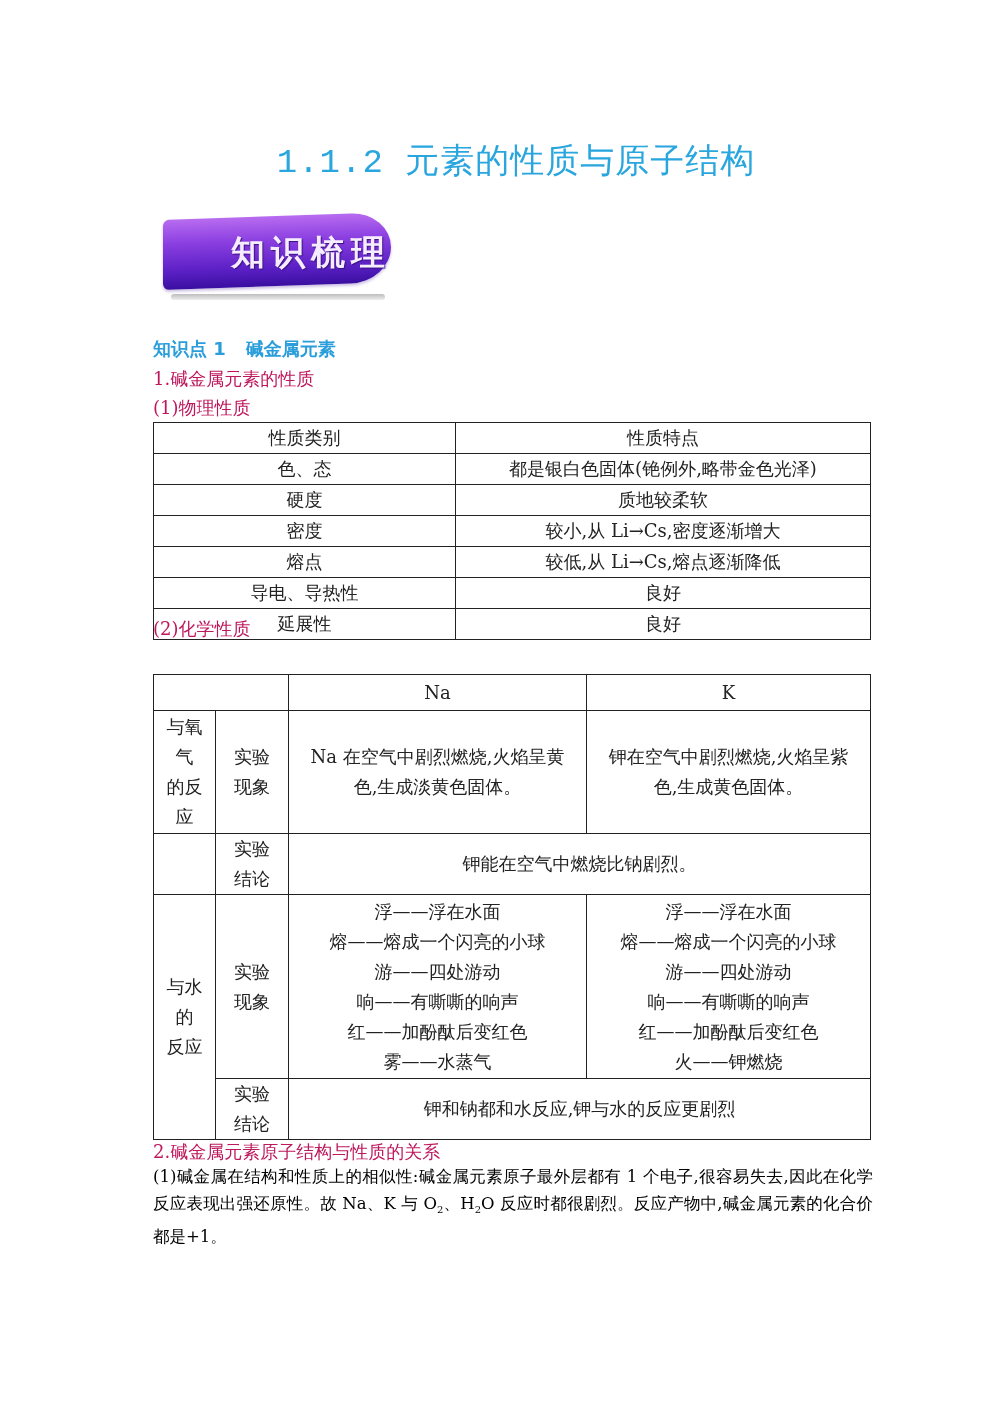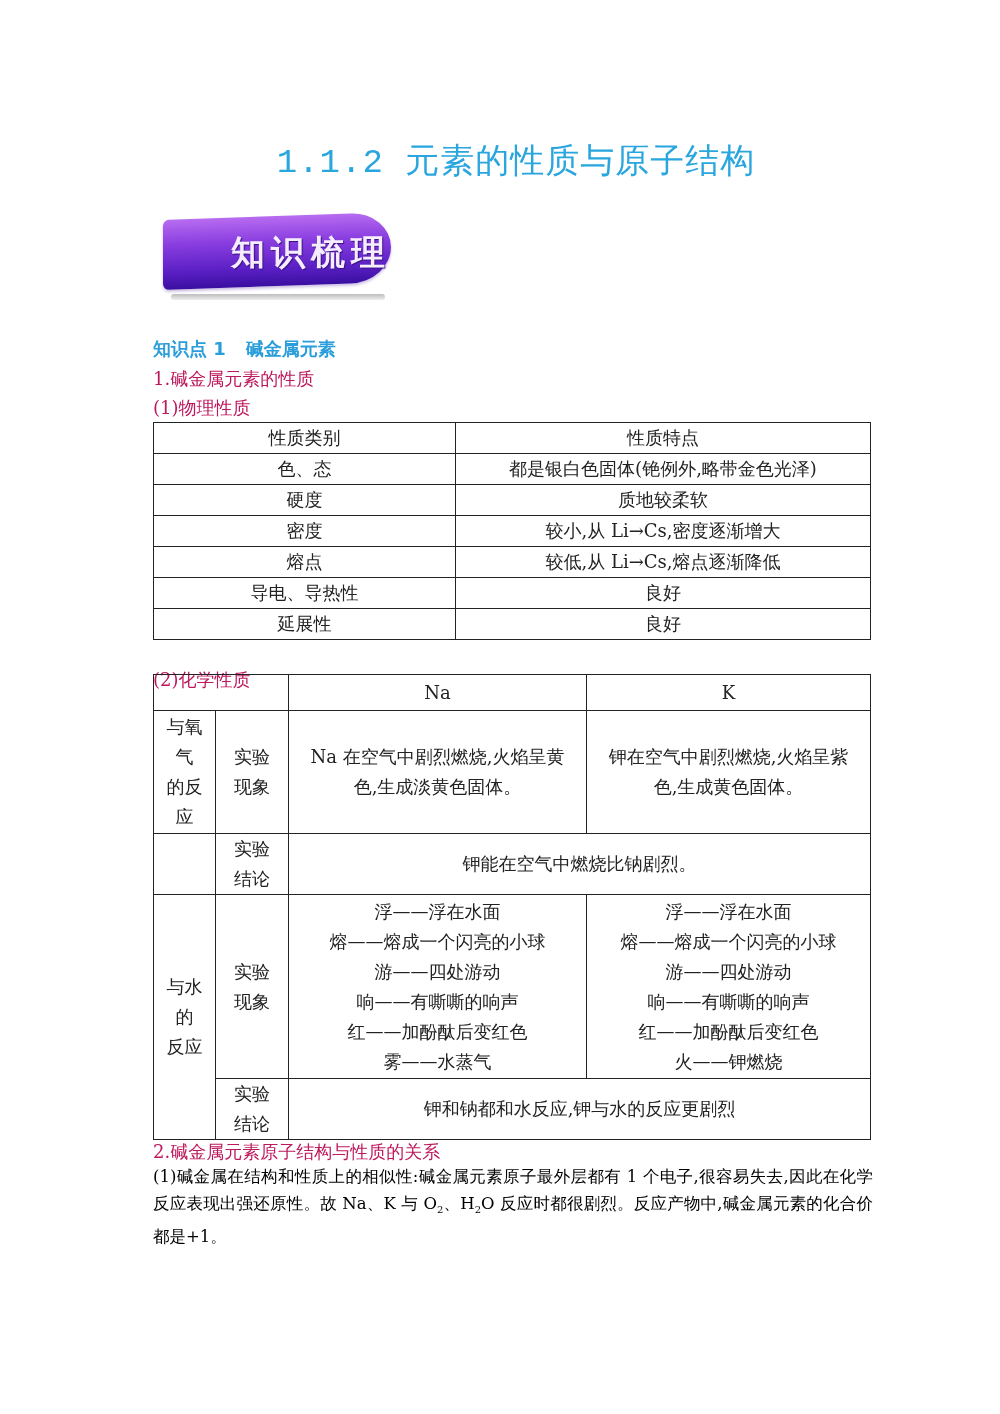--- a/index.html
+++ b/index.html
@@ -8,23 +8,23 @@
   .title { position: absolute; top: 138px; left: 16px; width: 1000px; text-align: center;
            font-family: Liberation Mono, monospace; font-size: 34px;
            color: #2aa6df; letter-spacing: 1px; }
   .banner { position: absolute; left: 163px; top: 216px; width: 228px; height: 80px; }
   .banner .pill { position: absolute; left: 0; top: 0; width: 228px; height: 70px;
            border-radius: 6px 40px 40px 6px / 6px 35px 35px 6px;
            background: linear-gradient(180deg, #b86cf0 0%, #8a3ee0 35%, #5a1fc4 75%, #3a0fa0 100%);
            transform: skewY(-2deg); box-shadow: 0 2px 3px rgba(80,40,160,0.3); }
   .banner .shadow { position: absolute; left: 8px; top: 78px; width: 214px; height: 6px;
            background: linear-gradient(180deg, #bdbdbd, #eeeeee); border-radius: 3px; }
-  .banner .label { position: absolute; left: 0; top: 14px; width: 228px; text-align: right;
+  .banner .label { position: absolute; left: 0; top: 14px; width: 228px; text-align: center;
            font-family: "DejaVu Sans", sans-serif; font-size: 34px; font-weight: bold;
-           color: #f6ecff; letter-spacing: 6px; text-shadow: 1px 1px 1px #3a1280; }
+           color: #f6ecff; letter-spacing: 6px; text-shadow: 1px 1px 1px #3a1280; padding-left: 34px; }
   .kp { position: absolute; left: 153px; top: 337px; font-family: "DejaVu Sans", "Liberation Sans", sans-serif;
         font-size: 18px; color: #2a9ddb; font-weight: bold; }
   .kp .gap { display: inline-block; width: 20px; }
   .line { position: absolute; left: 153px; font-size: 18px; color: #be185d; white-space: nowrap; }
   table { position: absolute; border-collapse: collapse; font-size: 18px; color: #222; table-layout: fixed; }
   td { border: 1.5px solid #222; text-align: center; vertical-align: middle; padding: 0; line-height: 30px; }
   #t1 { left: 153px; top: 422px; width: 717px; }
   #t1 td { height: 30px; }
   #t2 { left: 153px; top: 674px; width: 717px; }
   .para { position: absolute; left: 153px; top: 1163px; width: 720px; font-size: 16.5px;
@@ -80,21 +80,21 @@
     <td>导电、导热性</td>
     <td>良好</td>
   </tr>
   <tr>
     <td>延展性</td>
     <td>良好</td>
   </tr>
 </tbody>
   </table>
 
-<div class="line" style="top:668px">(2)化学性质</div>
+<div class="line" style="top:617px">(2)化学性质</div>
 
 <table id="t2">
   <colgroup>
     <col style="width:62px">
       <col style="width:73px">
       <col style="width:298px">
       <col style="width:284px">
   </colgroup>
   <tbody>
       <tr style="height:36px">

